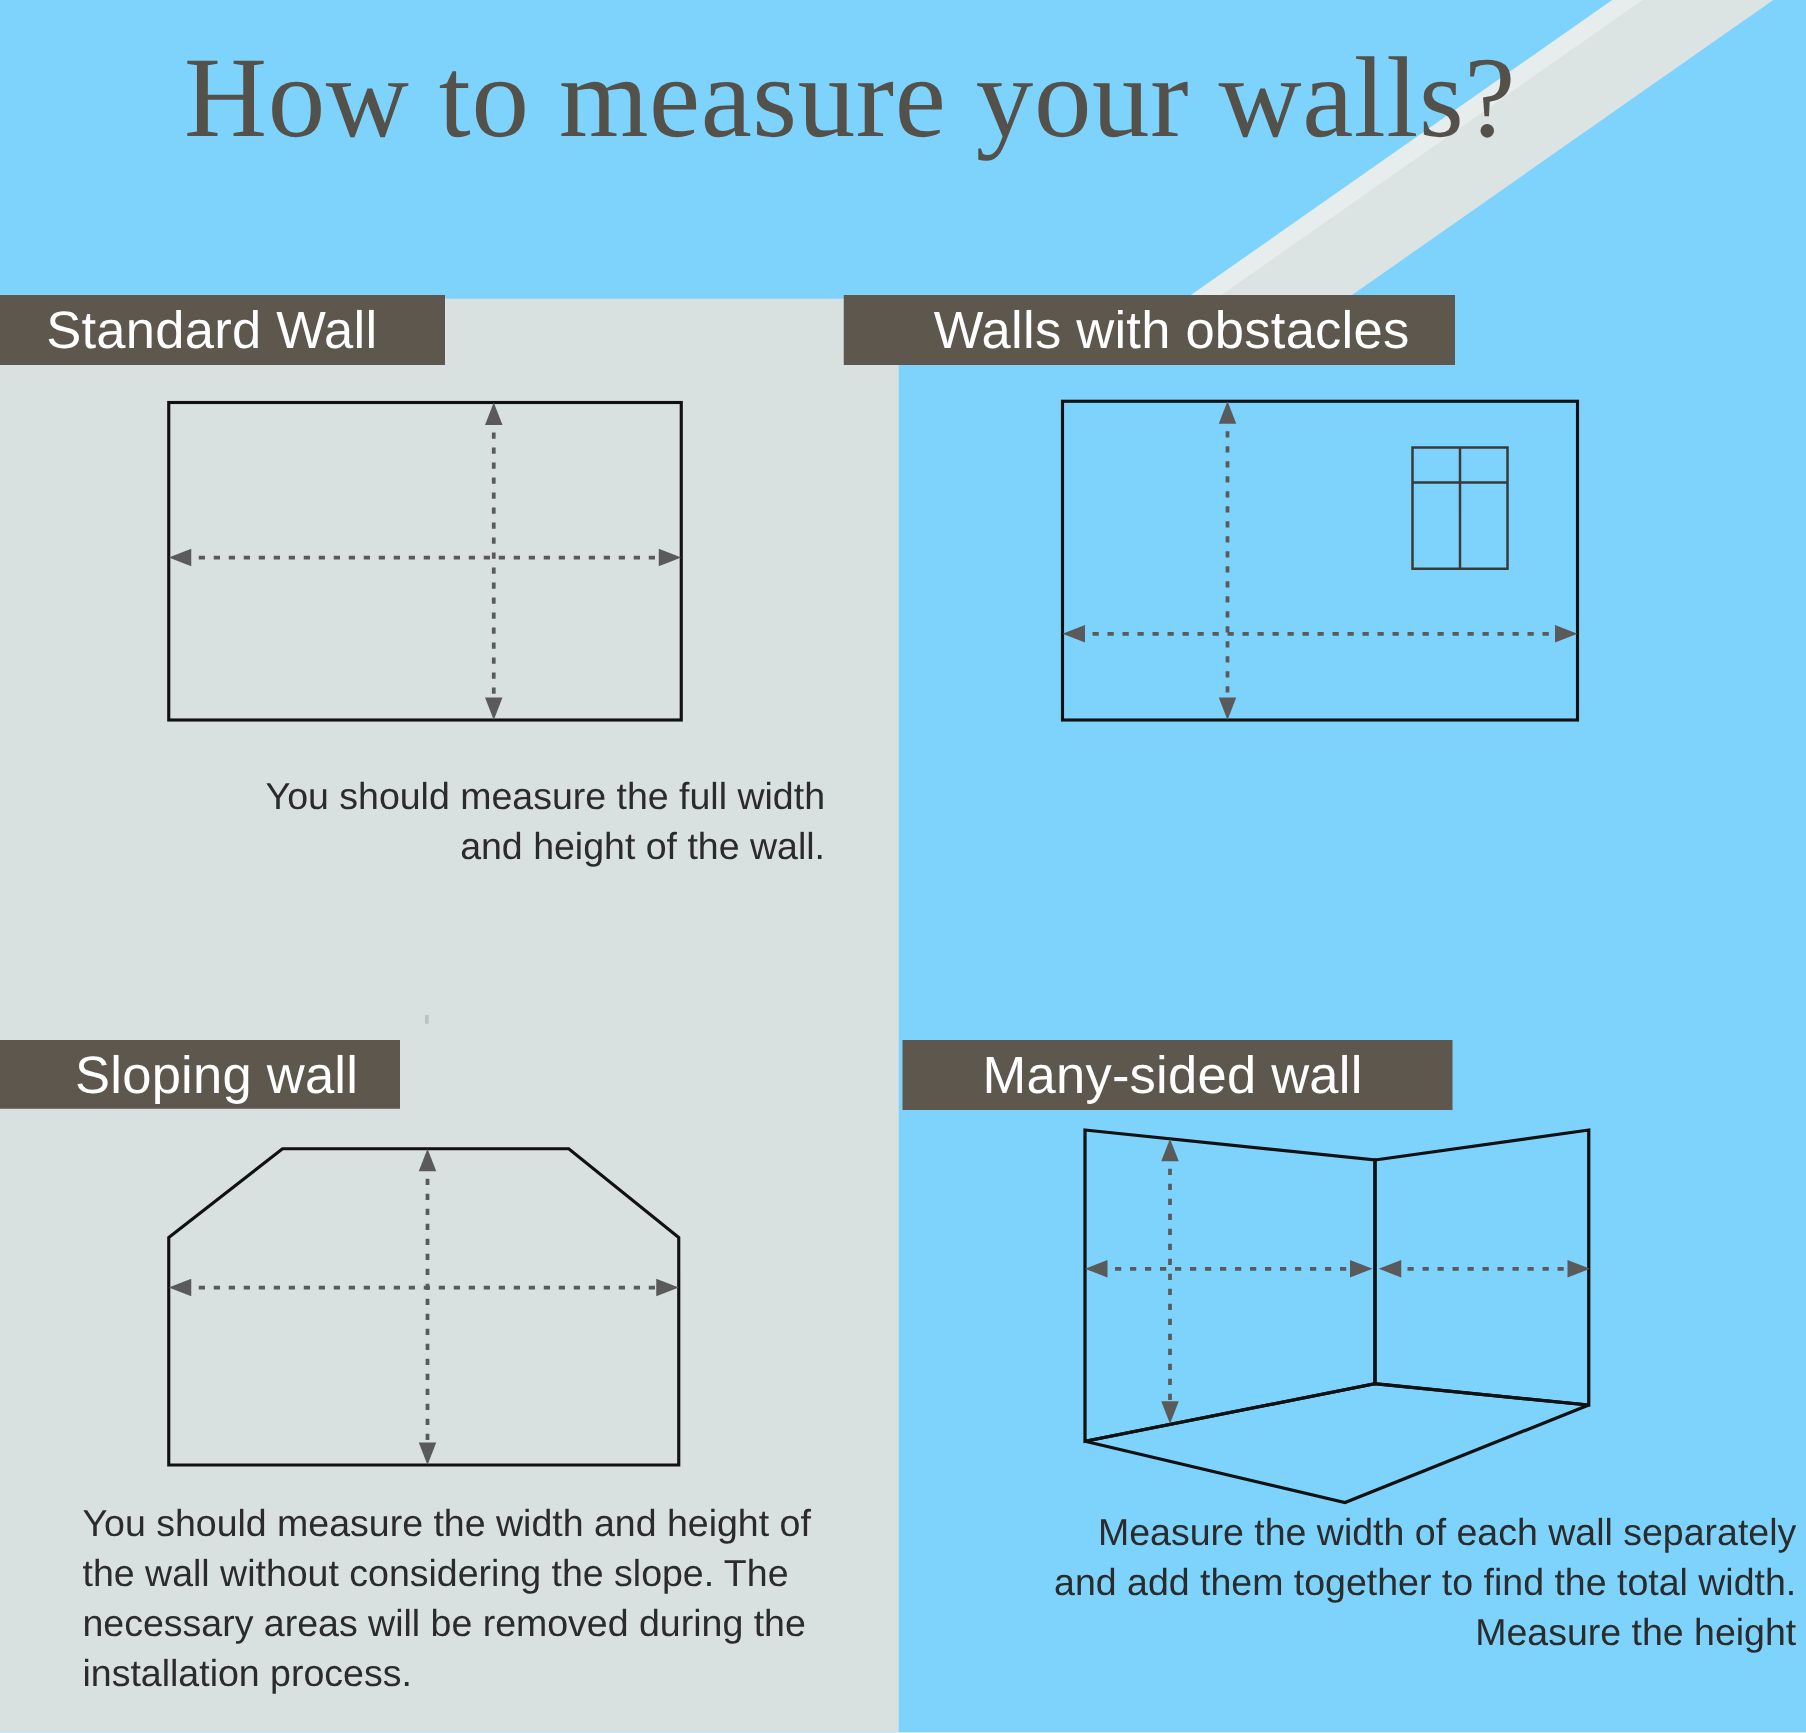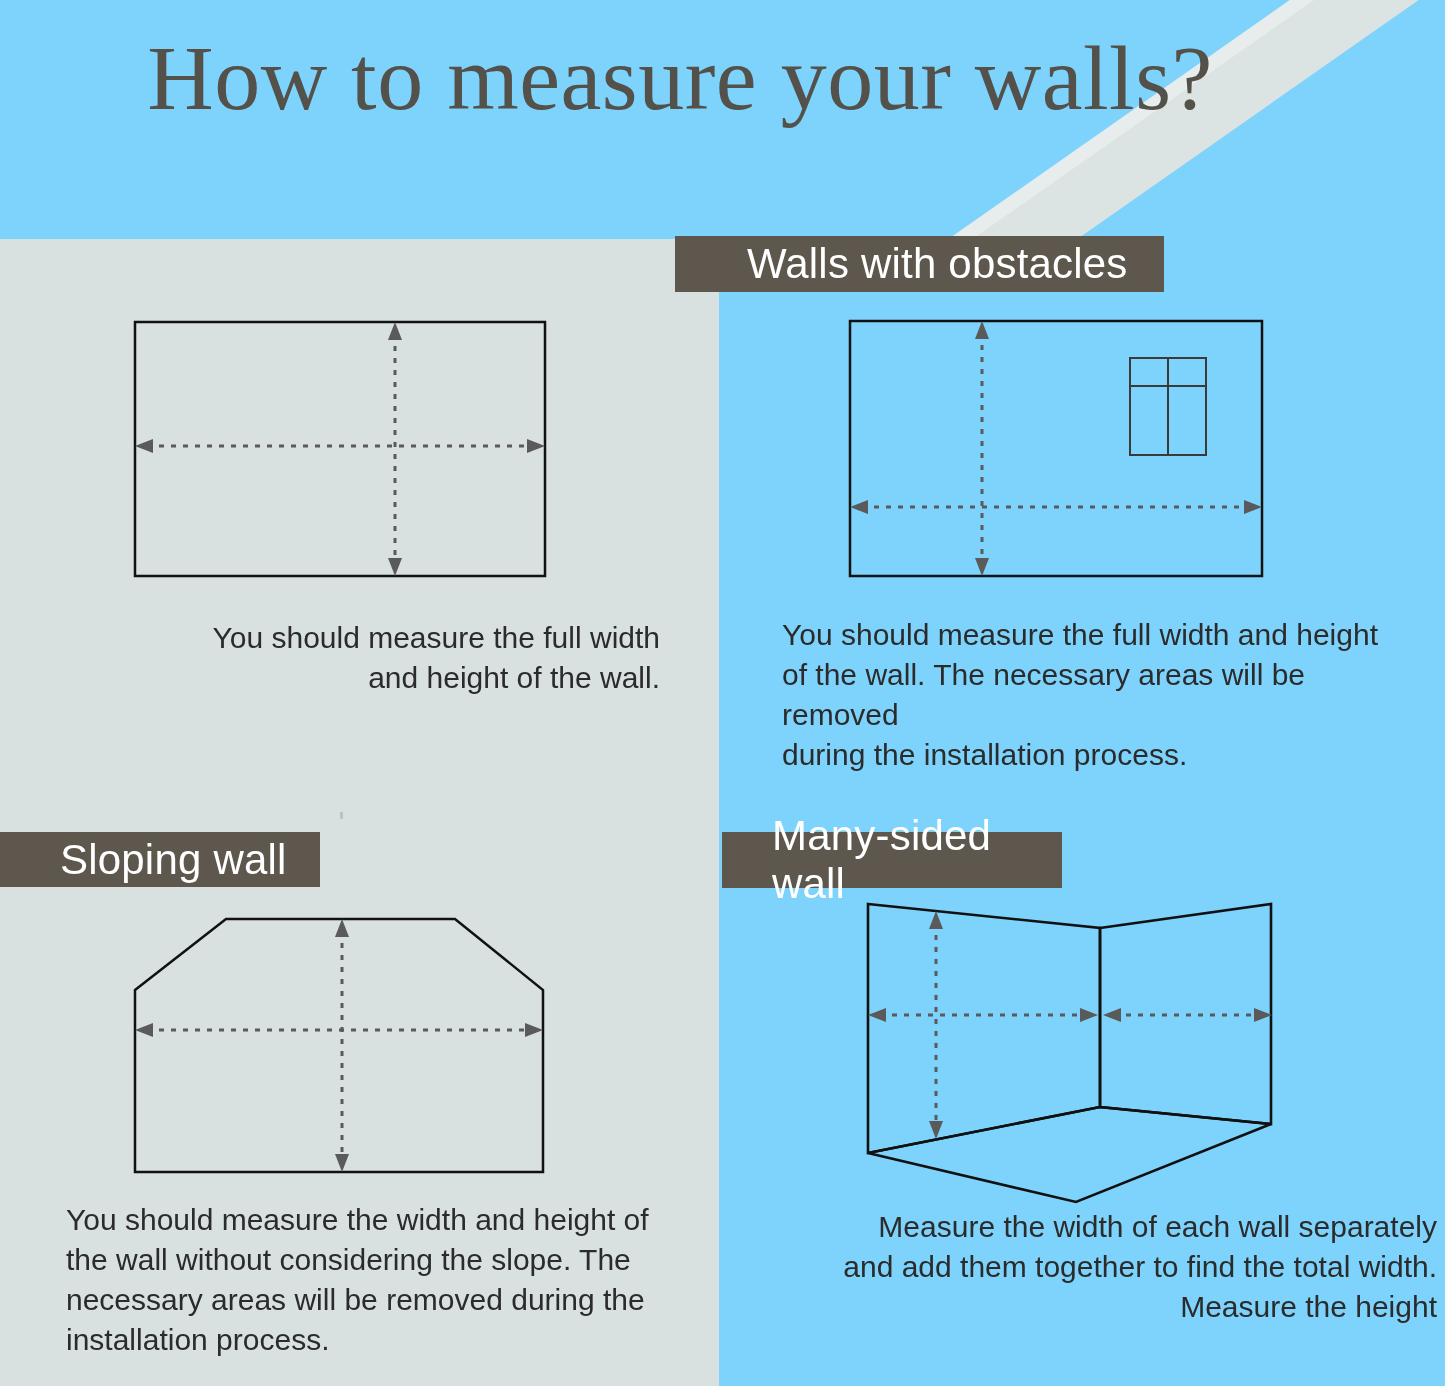--- a/index.html
+++ b/index.html
@@ -92,22 +92,22 @@
   }
   .banner-obstacles {
     left: 675px; top: 236px; width: 489px; height: 56px;
     padding-left: 72px;
   }
   .banner-sloping {
     left: 0; top: 832px; width: 320px; height: 55px;
     padding-left: 60px;
   }
   .banner-manysided {
-    left: 722px; top: 832px; width: 340px; height: 56px;
-    padding-left: 50px;
+    left: 722px; top: 832px; width: 440px; height: 56px;
+    padding-left: 64px;
   }
 
   
   .caption {
     position: absolute;
     color: #2b2b2b;
     font-family: "Liberation Sans", sans-serif;
     font-size: 30px;
     line-height: 1.33;
     white-space: pre-line;
@@ -140,20 +140,23 @@
   <div class="ribbon-wrap">
     <div class="ribbon ribbon-b"></div>
     <div class="ribbon ribbon-a"></div>
   </div>
 
   <div class="title">How to measure your walls?</div>
 
   <div class="panel"></div>
   <div class="stray-tick"></div>
 
+  <div class="banner banner-standard">
+    <span>Standard Wall</span>
+  </div>
 
   <div class="figure fig-standard">
     <svg width="470" height="300" viewBox="0 0 470 300" xmlns="http://www.w3.org/2000/svg">
 
       <rect x="25" y="22" width="410" height="254" fill="none" stroke="#111111" stroke-width="2.5"></rect>
 
       <g stroke="#5a5a5a" stroke-width="3">
         <line x1="285" y1="34" x2="285" y2="264" stroke-dasharray="5 7"></line>
       </g>
       <polygon points="285,22 278,40 292,40" fill="#5a5a5a"></polygon>
@@ -192,23 +195,20 @@
       <polygon points="152,276 145,258 159,258" fill="#5a5a5a"></polygon>
 
       <g stroke="#5a5a5a" stroke-width="3">
         <line x1="32" y1="207" x2="420" y2="207" stroke-dasharray="5 7"></line>
       </g>
       <polygon points="20,207 38,200 38,214" fill="#5a5a5a"></polygon>
       <polygon points="432,207 414,200 414,214" fill="#5a5a5a"></polygon>
     </svg>
   </div>
 
-  <div class="caption cap-obstacles">You should measure the full width and height
-of the wall. The necessary areas will be removed
-during the installation process.</div>
 
   <div class="banner banner-sloping">
     <span>Sloping wall</span>
   </div>
 
   <div class="figure fig-sloping">
     <svg width="470" height="310" viewBox="0 0 470 310" xmlns="http://www.w3.org/2000/svg">
 
       <polygon points="25,100 116,29 345,29 433,100 433,282 25,282" fill="none" stroke="#111111" stroke-width="2.5"></polygon>
 

